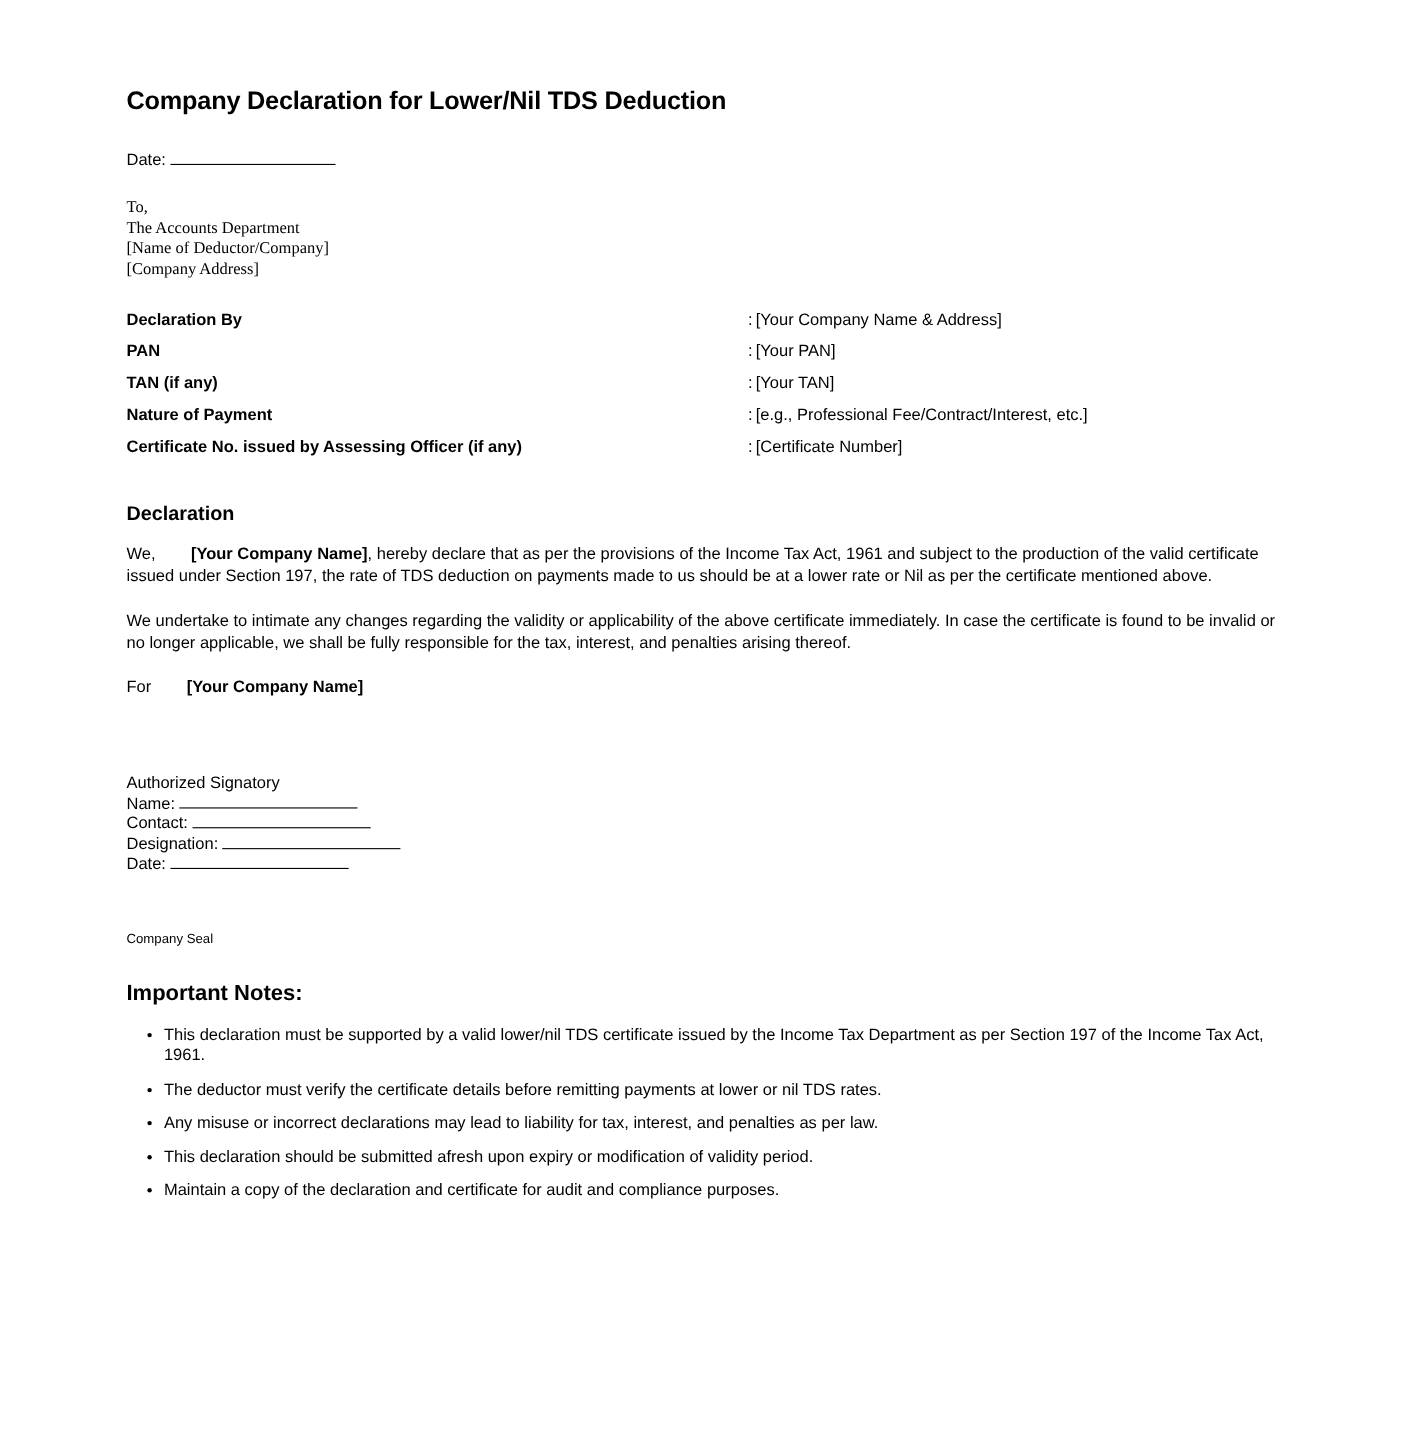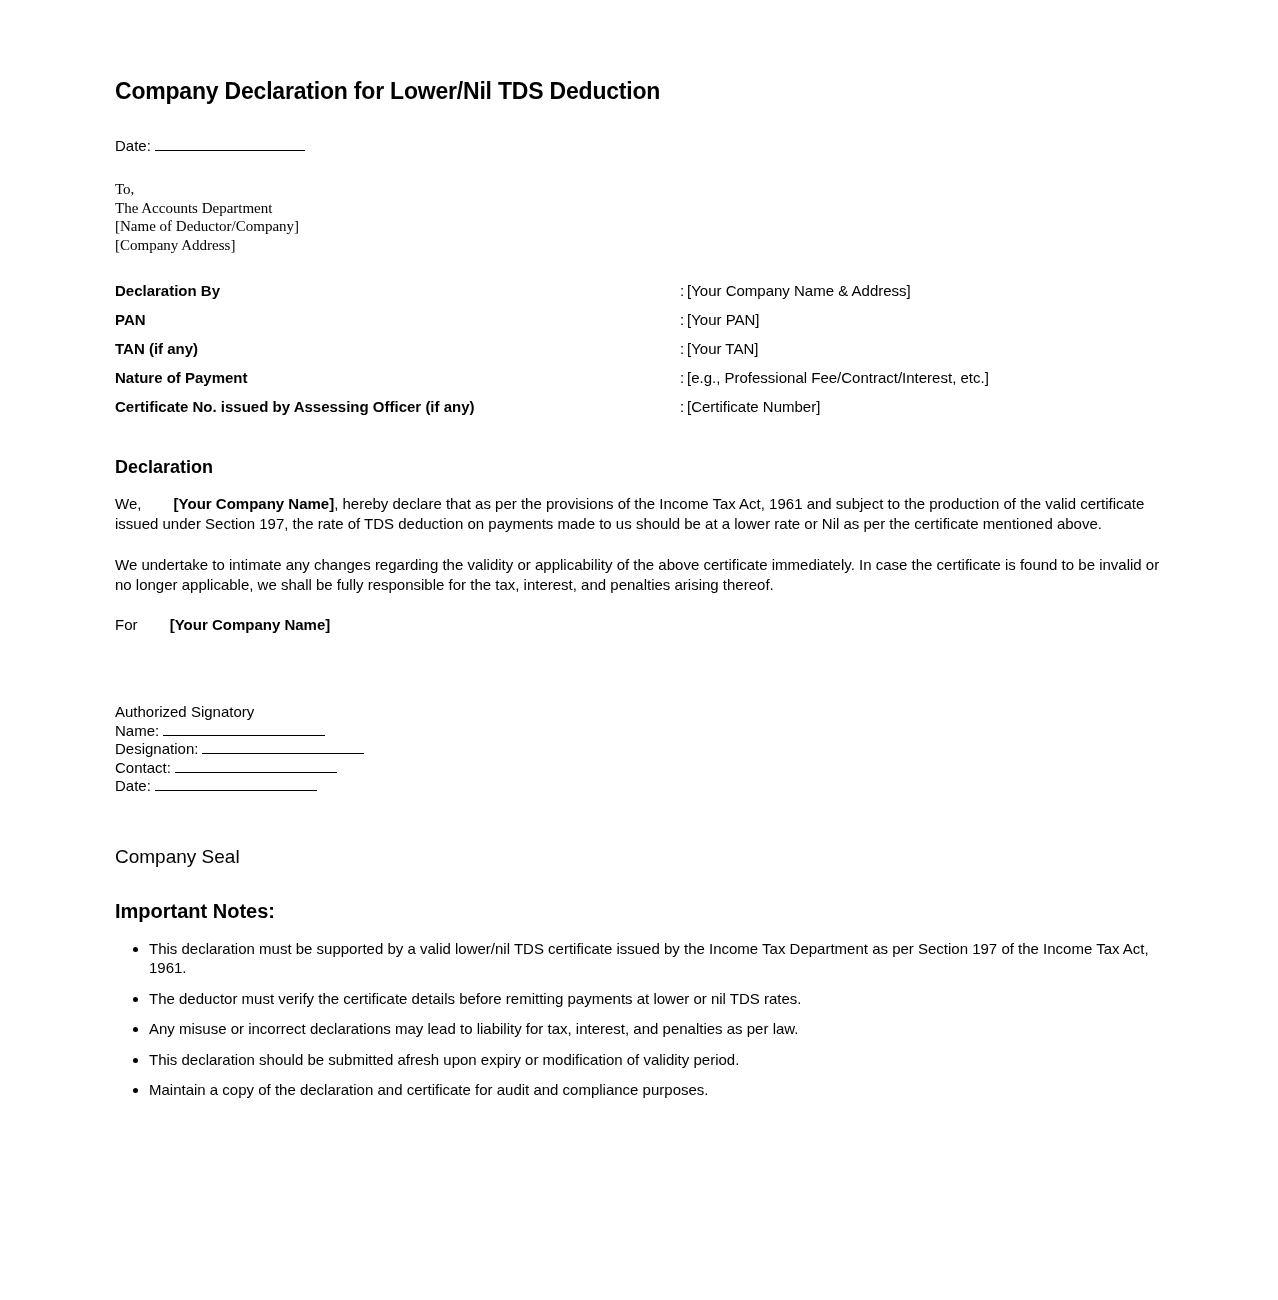--- a/index.html
+++ b/index.html
@@ -82,21 +82,21 @@
     font-size: 15px;
     margin: 0 0 70px 0;
   }
   .sig-block {
     font-size: 15px;
     line-height: 18.5px;
     margin-bottom: 50px;
   }
   .sig-block .row { white-space: nowrap; }
   .seal {
-    font-size: 19px;
+    font-size: 12px;
     margin-bottom: 32px;
   }
   .notes-head {
     font-size: 20px;
     font-weight: bold;
     margin: 0 0 16px 0;
   }
   ul.notes {
     margin: 0;
     padding-left: 34px;
@@ -156,22 +156,22 @@
 
   <p class="body"><span>We, </span><b class="inline">[Your Company Name]</b><span>, hereby declare that as per the provisions of the Income Tax Act, 1961 and subject to the production of the valid certificate issued under Section 197, the rate of TDS deduction on payments made to us should be at a lower rate or Nil as per the certificate mentioned above.</span></p>
 
   <p class="body">We undertake to intimate any changes regarding the validity or applicability of the above certificate immediately. In case the certificate is found to be invalid or no longer applicable, we shall be fully responsible for the tax, interest, and penalties arising thereof.</p>
 
   <div class="for-line"><span>For </span><b class="inline">[Your Company Name]</b></div>
 
   <div class="sig-block">
     <div>Authorized Signatory</div>
     <div class="row"><span>Name:</span><span class="rule-inline w160"></span></div>
+    <div class="row"><span>Contact:</span><span class="rule-inline w160"></span></div>
     <div class="row"><span>Designation:</span><span class="rule-inline w160"></span></div>
-    <div class="row"><span>Contact:</span><span class="rule-inline w160"></span></div>
     <div class="row"><span>Date:</span><span class="rule-inline w160"></span></div>
   </div>
 
   <div class="seal">Company Seal</div>
 
   <h2 class="notes-head">Important Notes:</h2>
 
   <ul class="notes">
     <li>This declaration must be supported by a valid lower/nil TDS certificate issued by the Income Tax Department as per Section 197 of the Income Tax Act, 1961.</li>
     <li>The deductor must verify the certificate details before remitting payments at lower or nil TDS rates.</li>

